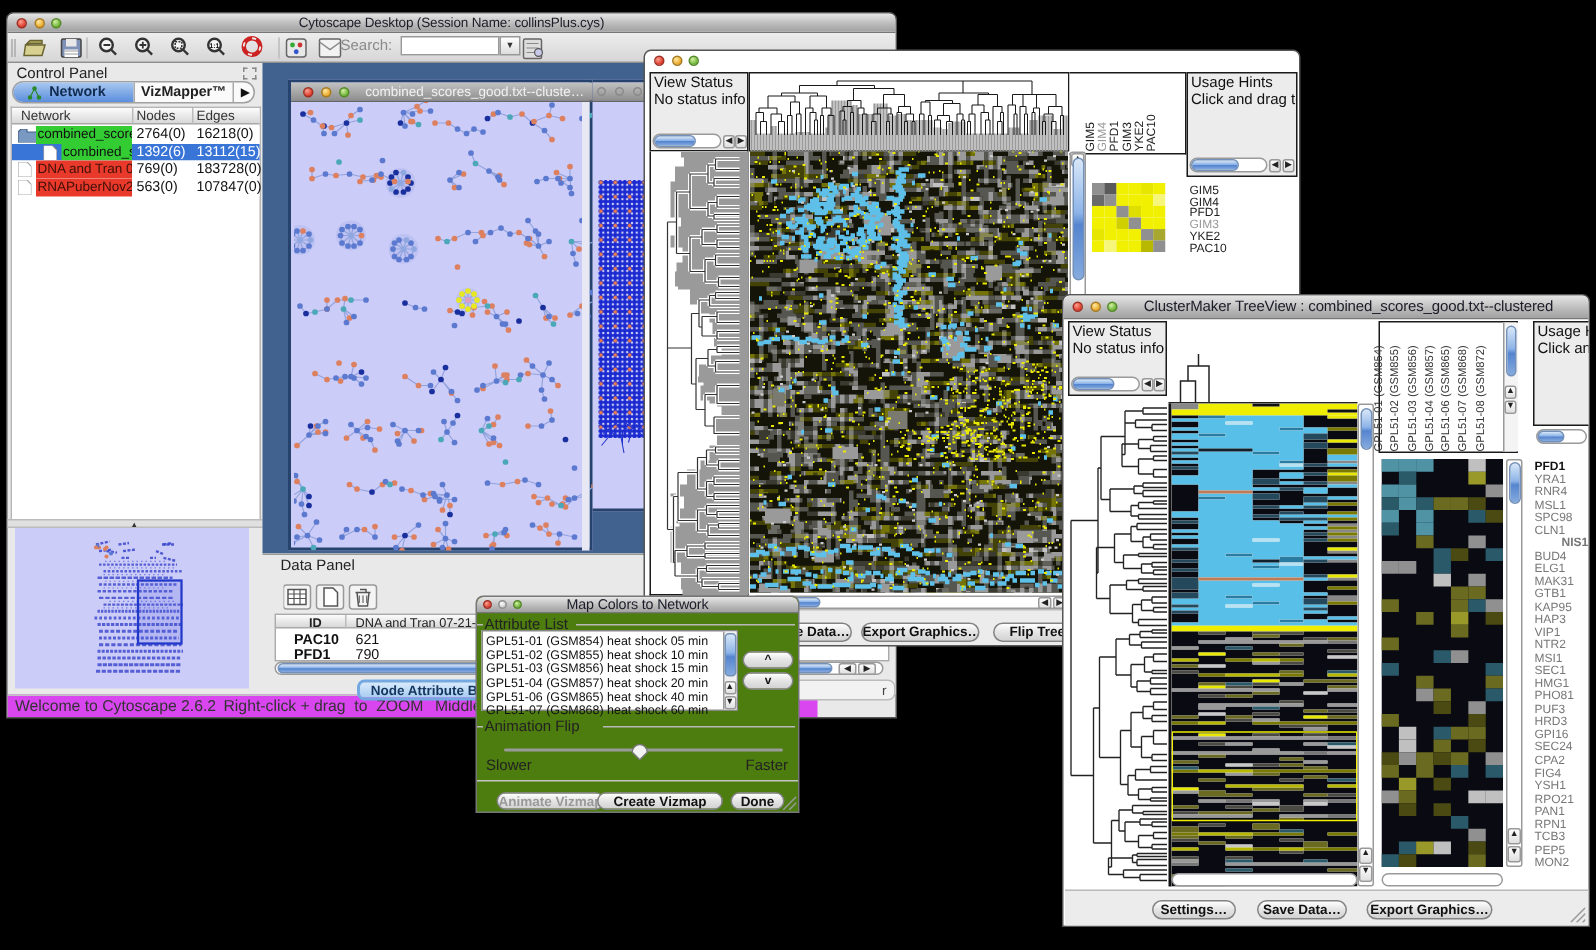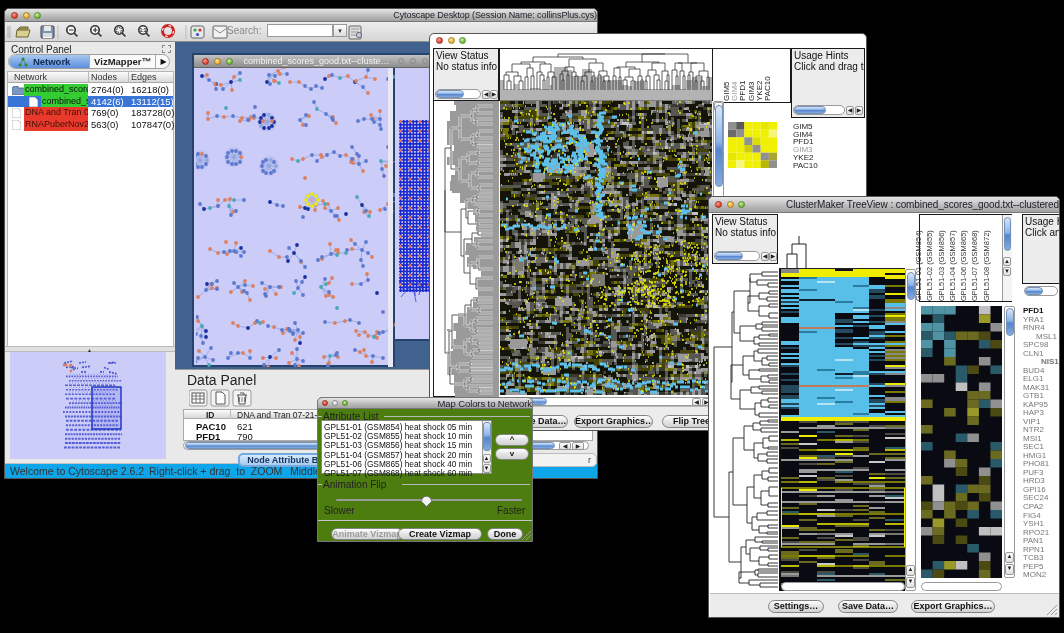--- a/index.html
+++ b/index.html
@@ -1,17 +1,17 @@
 <!DOCTYPE html>
 <html><head><meta charset="utf-8"><style>
 *{margin:0;padding:0;box-sizing:border-box}
 html,body{width:1064px;height:633px;background:#000;font-family:"Liberation Sans",sans-serif;overflow:hidden}
 .abs{position:absolute}
 .win{position:absolute;border:1px solid #555;border-radius:5px 5px 0 0;background:#e9e9e9;overflow:hidden}
-.tbar{position:absolute;left:0;right:0;top:0;background:linear-gradient(#e6e6e6,#b6b6b6 65%,#a2a2a2);border-bottom:1px solid #777;border-radius:4px 4px 0 0;text-align:right;color:#1c1c28;letter-spacing:-0.1px}
+.tbar{position:absolute;left:0;right:0;top:0;background:linear-gradient(#e6e6e6,#b6b6b6 65%,#a2a2a2);border-bottom:1px solid #777;border-radius:4px 4px 0 0;text-align:center;color:#1c1c28;letter-spacing:-0.1px}
 .tl{position:absolute;width:7px;height:7px;border-radius:50%}
 .tlr{background:radial-gradient(circle at 35% 30%,#ffa090,#dd3d2c 70%);border:.5px solid #a03025}
 .tly{background:radial-gradient(circle at 35% 30%,#ffe9a0,#eaa92c 70%);border:.5px solid #a87b20}
 .tlg{background:radial-gradient(circle at 35% 30%,#d2f0a0,#6fb53a 70%);border:.5px solid #558a28}
 .tlw{background:radial-gradient(circle at 35% 30%,#fff,#cfcfcf 70%);border:.5px solid #909090}
 .tlo{background:transparent;border:1.5px solid #8a8a8a;width:6px;height:6px}
 .pill{position:absolute;background:linear-gradient(#fff,#e6e6e6 45%,#d2d2d2);border:1px solid #838383;border-radius:8px;font-weight:bold;font-size:9px;color:#111;text-align:center;line-height:11px;white-space:nowrap;overflow:hidden}
 .aq{position:absolute;background:linear-gradient(#d8e7f8,#8db4e8 45%,#5585cf 55%,#86abde);border:1px solid #7290b8;border-radius:4.5px}
 .sbt{position:absolute;background:linear-gradient(#fdfdfd,#e0e0e0);border:1px solid #999;border-radius:2px;font-size:6px;line-height:7px;text-align:center;color:#222}
 .strack{position:absolute;background:#fff;border:1px solid #9a9a9a;border-radius:5px}
@@ -93,21 +93,21 @@
         </svg>
         <span class="abs" style="left:16px;top:0;background:#33cc33;color:#111;padding:0 1px;width:64px;overflow:hidden;white-space:nowrap;font-size:9px">combined_scores</span>
         <span class="abs" style="left:83px">2764(0)</span>
         <span class="abs" style="left:123px">16218(0)</span>
       </div>
       <div class="abs" style="left:0;top:23.7px;width:165px;height:11.7px;background:#3875d7;font-size:9.5px;line-height:11.5px;color:#fff">
         <svg class="abs" style="left:21px;top:1px" width="9" height="10">
           <path d="M0 0h6l3 3v7H0z" fill="#fff" stroke="#888" stroke-width=".8"></path>
         </svg>
         <span class="abs" style="left:33px;top:0;background:#33cc33;color:#111;padding:0 1px;width:47px;overflow:hidden;white-space:nowrap;font-size:9px">combined_sco</span>
-        <span class="abs" style="left:83px">4142(6)</span>
+        <span class="abs" style="left:83px">1392(6)</span>
         <span class="abs" style="left:123px">13112(15)</span>
       </div>
       <div class="abs" style="left:0;top:35.4px;width:165px;height:11.7px;background:#fff;font-size:9.5px;line-height:11.5px;color:#111">
         <svg class="abs" style="left:4px;top:1px" width="9" height="10">
           <path d="M0 0h6l3 3v7H0z" fill="#fff" stroke="#aaa" stroke-width=".8"></path>
         </svg>
         <span class="abs" style="left:16px;top:0;background:#e8392b;color:#401008;padding:0 1px;width:64px;overflow:hidden;white-space:nowrap;font-size:9px">DNA and Tran 07</span>
         <span class="abs" style="left:83px">769(0)</span>
         <span class="abs" style="left:123px">183728(0)</span>
       </div>
@@ -595,21 +595,21 @@
           <circle cx="116" cy="126" r="1.9"></circle>
           <circle cx="120" cy="128" r="1.9"></circle>
         </g>
         <g fill="#e0a0c0">
           <circle cx="116" cy="132" r="1.9"></circle>
         </g>
       </svg>
       <div class="abs" style="left:194px;top:13px;width:5px;height:299px;background:#e8e8f4"></div>
     </div>
     <div class="abs" style="left:170px;top:360px;width:424px;height:94px;background:#e9e9e9;border-top:1px solid #999">
-      <div class="abs" style="left:12px;top:2px;font-size:14px;color:#222">Data Panel</div>
+      <div class="abs" style="left:12px;top:2px;font-size:10px;color:#222">Data Panel</div>
       <svg class="abs" style="left:14px;top:19px" width="80" height="20" viewBox="0 0 80 20">
 <rect x="0" y="1" width="18" height="16" rx="2" fill="#f4f4f4" stroke="#999"></rect>
         <rect x="3" y="4" width="12" height="10" fill="#fff" stroke="#555"></rect>
         <path d="M3 7h12M3 10h12M7 4v10M11 4v10" stroke="#555" stroke-width=".8"></path>
 <rect x="22" y="1" width="18" height="16" rx="2" fill="#f4f4f4" stroke="#999"></rect>
         <path d="M27 3h6l3 3v9h-9z" fill="#fff" stroke="#555"></path>
 <rect x="44" y="1" width="18" height="16" rx="2" fill="#f4f4f4" stroke="#999"></rect>
         <path d="M48 6h10M49 6l1 9h6l1-9M51 4h4v2" fill="none" stroke="#555"></path>
         <path d="M50.5 8v5M53 8v5M55.5 8v5" stroke="#555" stroke-width=".7"></path>
 </svg>
@@ -623,21 +623,21 @@
         <div class="abs" style="left:12px;top:11px;font-size:9.5px;font-weight:bold;color:#111">PAC10</div>
         <div class="abs" style="left:53px;top:11px;font-size:9.5px;color:#111">621</div>
         <div class="abs" style="left:12px;top:21px;font-size:9.5px;font-weight:bold;color:#111">PFD1</div>
         <div class="abs" style="left:53px;top:21px;font-size:9.5px;color:#111">790</div>
       </div>
       <div class="strack" style="left:8px;top:71px;width:406px;height:9px"></div>
       <div class="aq" style="left:10px;top:72px;width:370px;height:7px;border-radius:4px"></div>
       <div class="sbt" style="left:384px;top:72px;width:12px;height:8px">◀</div>
       <div class="sbt" style="left:397px;top:72px;width:12px;height:8px">▶</div>
     </div>
-    <div class="abs" style="left:0;top:454px;width:592px;height:16px;background:#0ea5e9;border-top:1px solid #c0c0c0;font-size:10.5px;color:#333;line-height:15px">
+    <div class="abs" style="left:0;top:454px;width:540px;height:16px;background:#d946ef;border-top:1px solid #c0c0c0;font-size:10.5px;color:#333;line-height:15px">
       <span class="abs" style="left:5px">Welcome to Cytoscape 2.6.2</span>
       <span class="abs" style="left:144px">Right-click + drag&nbsp; to&nbsp; ZOOM</span>
       <span class="abs" style="left:285px">Middle-click + drag&nbsp; to&nbsp; PAN</span>
     </div>
     <div class="abs" style="left:233px;top:444px;width:119px;height:14px;background:linear-gradient(#d8eafc,#a8ccf0);border:2px solid #74a8e0;border-radius:5px;font-size:9px;font-weight:bold;color:#14365f;text-align:center;line-height:10px">Node Attribute Browser</div>
     <div class="abs" style="left:356px;top:444px;width:236px;height:14px;background:#f2f2f2;border:1px solid #bbb;border-radius:5px;font-size:9px;color:#444;line-height:12px">
       <span style="position:absolute;left:226px">r</span>
     </div>
   </div>
 <div class="win" style="left:429px;top:33px;width:438px;height:398px;background:#fff">
@@ -917,21 +917,21 @@
       <rect x="11.6" y="263.5" width="11.6" height="8.5" fill="#4a4a12"></rect>
       <rect x="57.9" y="263.5" width="11.6" height="8.5" fill="#6a6a20"></rect>
     </svg>
     <div class="strack" style="left:295px;top:109px;width:11px;height:272px;border-radius:2px"></div>
     <div class="aq" style="left:296.5px;top:111px;width:8px;height:28px"></div>
     <div class="sbt" style="left:296px;top:355px;width:9px;height:11px">▲</div>
     <div class="sbt" style="left:296px;top:367px;width:9px;height:11px">▼</div>
     <div class="abs t8" style="left:314px;top:110.0px;color:#111;font-weight:bold">PFD1</div>
     <div class="abs t8" style="left:314px;top:118.5px;color:#777;font-weight:normal">YRA1</div>
     <div class="abs t8" style="left:314px;top:127.0px;color:#777;font-weight:normal">RNR4</div>
-    <div class="abs t8" style="left:327px;top:135.6px;color:#777;font-weight:normal">MSL1</div>
+    <div class="abs t8" style="left:314px;top:135.6px;color:#777;font-weight:normal">MSL1</div>
     <div class="abs t8" style="left:314px;top:144.1px;color:#777;font-weight:normal">SPC98</div>
     <div class="abs t8" style="left:314px;top:152.6px;color:#777;font-weight:normal">CLN1</div>
     <div class="abs t8" style="left:332px;top:161.1px;color:#777;font-weight:bold">NIS1</div>
     <div class="abs t8" style="left:314px;top:169.6px;color:#777;font-weight:normal">BUD4</div>
     <div class="abs t8" style="left:314px;top:178.2px;color:#777;font-weight:normal">ELG1</div>
     <div class="abs t8" style="left:314px;top:186.7px;color:#777;font-weight:normal">MAK31</div>
     <div class="abs t8" style="left:314px;top:195.2px;color:#777;font-weight:normal">GTB1</div>
     <div class="abs t8" style="left:314px;top:203.7px;color:#777;font-weight:normal">KAP95</div>
     <div class="abs t8" style="left:314px;top:212.2px;color:#777;font-weight:normal">HAP3</div>
     <div class="abs t8" style="left:314px;top:220.8px;color:#777;font-weight:normal">VIP1</div>

